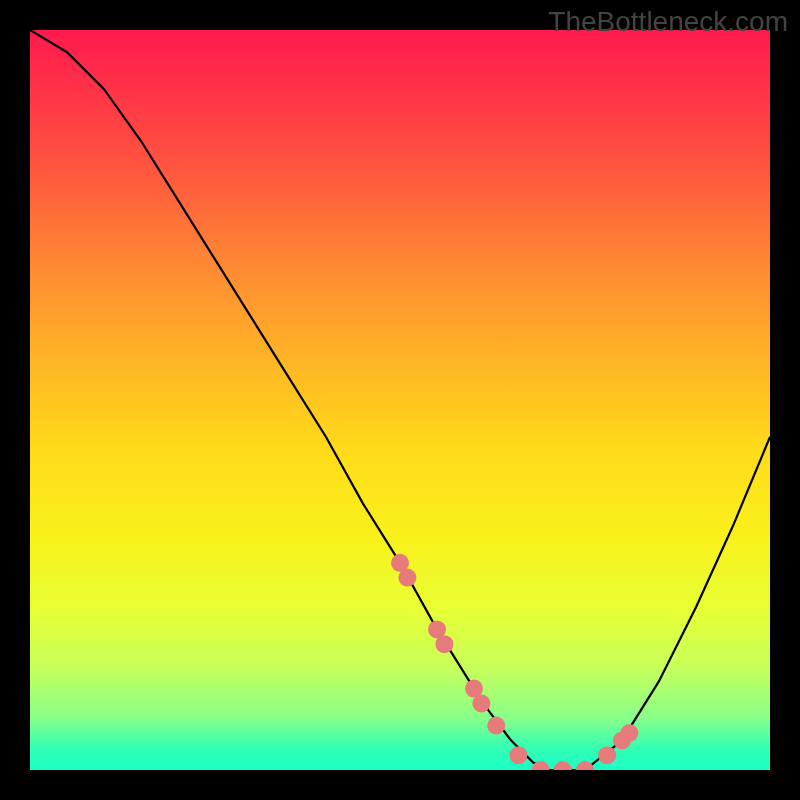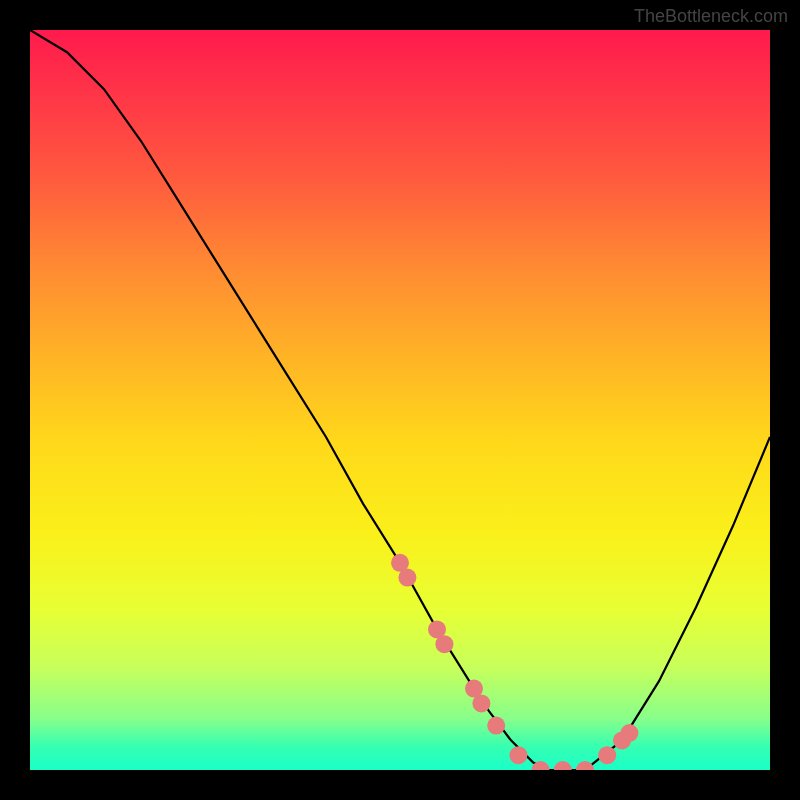--- a/index.html
+++ b/index.html
@@ -9,21 +9,21 @@
     background: #000;
     position: relative;
     font-family: Arial, sans-serif;
     overflow: hidden;
   }
   .watermark {
     position: absolute;
     top: 6px;
     right: 12px;
     color: #444;
-    font-size: 18px;
+    font-size: 28px;
     font-weight: 500;
     z-index: 10;
   }
   .plot-area {
     position: absolute;
     left: 30px;
     top: 30px;
     width: 740px;
     height: 740px;
   }

